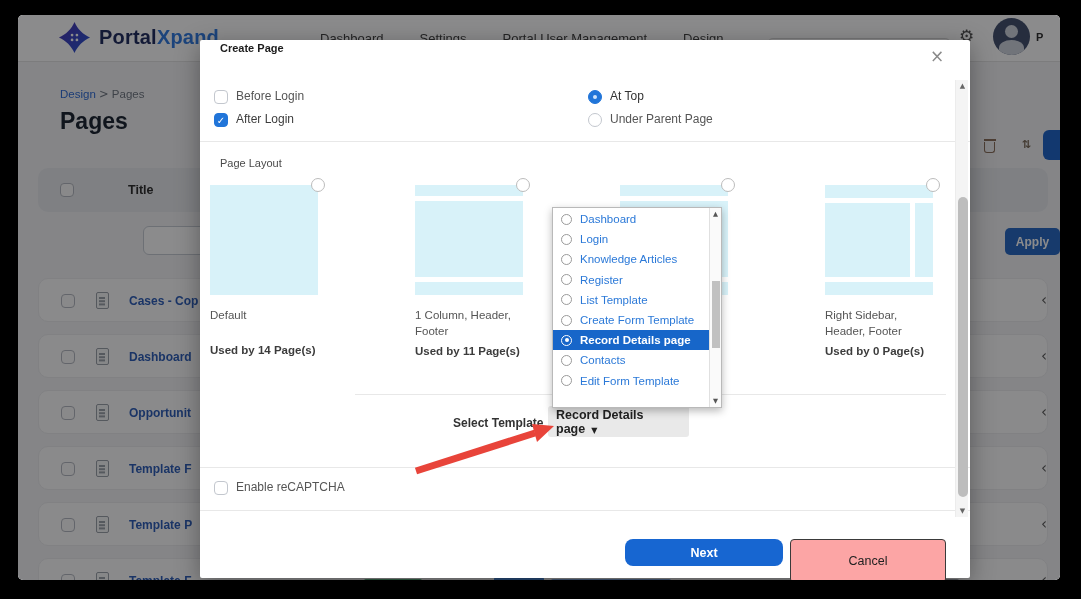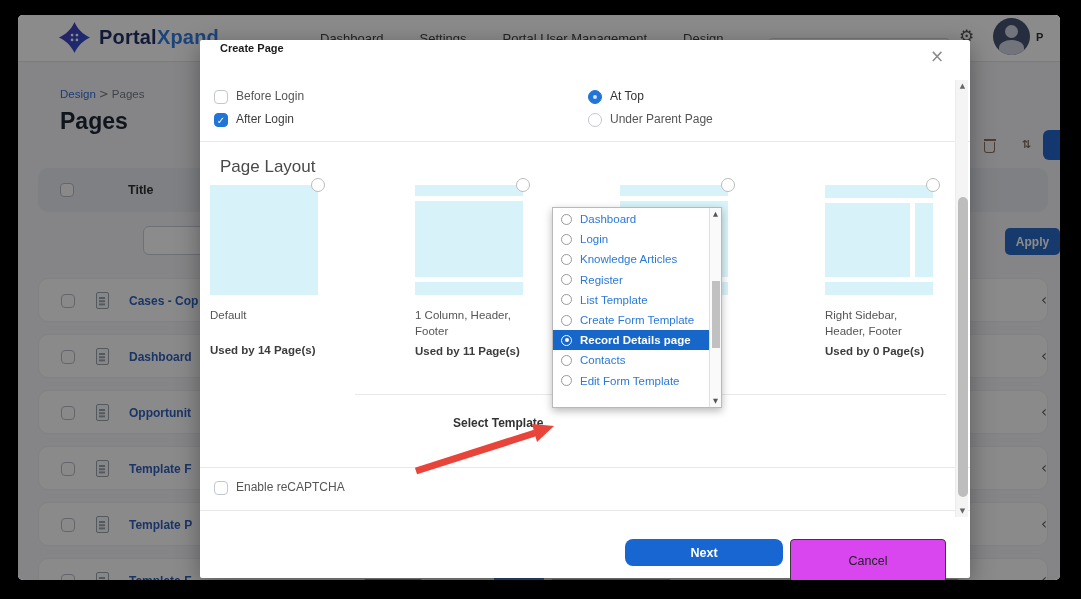--- a/index.html
+++ b/index.html
@@ -54,36 +54,36 @@
   .modal { position:absolute; left:182px; top:25px; width:770px; height:538px; background:#fff; z-index:20; box-shadow:0 6px 24px rgba(0,0,0,.35); border-radius:2px; }
   .m-title { position:absolute; left:20px; top:2px; font-size:11px; font-weight:bold; color:#1c1c1c; }
   .m-close { position:absolute; left:730px; top:6px; font-size:17px; color:#8a8a8a; cursor:pointer; }
   .opt-label { font-size:12px; color:#555; }
   .cb { position:absolute; width:14px; height:14px; border:1px solid #c3c7ce; border-radius:4px; background:#fff; }
   .cb.checked { background:#2175d9; border-color:#2175d9; color:#fff; font-size:10px; text-align:center; line-height:14px; font-weight:bold; }
   .radio { position:absolute; width:14px; height:14px; border:1px solid #c3c7ce; border-radius:50%; background:#fff; }
   .radio.selected { border:1px solid #2175d9; background:#2175d9; }
   .radio.selected::after { content:""; position:absolute; left:4px; top:4px; width:4px; height:4px; border-radius:50%; background:#cfe3fb; }
   .m-divider { position:absolute; left:0; width:770px; height:1px; background:#e8e8e8; }
-  .section-label { position:absolute; left:20px; top:117px; font-size:17px; color:#4a4a4a; }
+  .section-label { position:absolute; left:20px; top:117px; font-size:11px; color:#4a4a4a; }
 
   .card { position:absolute; top:145px; width:108px; }
   .thumb { position:relative; width:108px; height:110px; }
   .thumb .blk { background:#d8f2f9; }
   .thumb-radio { position:absolute; top:-7px; right:-7px; width:14px; height:14px; border-radius:50%; border:1px solid #bcbcbc; background:#fff; }
   .card-name { margin-top:13px; font-size:11.5px; color:#555; line-height:1.35; min-height:30px; }
   .card-used { margin-top:6px; font-size:11.5px; font-weight:bold; color:#3c3c3c; }
 
   .sel-label { position:absolute; left:253px; top:376px; font-size:12px; font-weight:bold; color:#333; }
   .sel-btn { position:absolute; left:348px; top:366px; width:141px; height:31px; background:#e9e9e9; border:none; border-radius:3px; font-size:12.5px; font-weight:bold; color:#222; text-align:left; padding:0 8px; cursor:pointer; font-family:"Liberation Sans", sans-serif; }
   .sel-btn .caret { font-size:8px; margin-left:6px; }
 
   .recaptcha-row { position:absolute; left:14px; top:441px; }
   .next-btn { position:absolute; left:425px; top:499px; width:158px; height:27px; background:#1766d1; color:#fff; border:none; border-radius:8px; font-size:12.5px; font-weight:bold; cursor:pointer; }
-  .cancel-btn { position:absolute; left:590px; top:499px; width:156px; height:44px; background:#d946ef; color:#222; border:1.5px solid #3a3a3a; border-radius:4px; font-size:12.5px; cursor:pointer; }
+  .cancel-btn { position:absolute; left:590px; top:499px; width:156px; height:44px; background:#fca5a5; color:#222; border:1.5px solid #3a3a3a; border-radius:4px; font-size:12.5px; cursor:pointer; }
 
   
   .m-scroll { position:absolute; left:755px; top:40px; width:13px; height:437px; background:#f4f4f4; border-left:1px solid #ececec; }
   .m-scroll .arr { position:absolute; left:0; width:13px; font-size:7px; color:#666; text-align:center; cursor:pointer; }
   .m-scroll .thumb-v { position:absolute; left:1.5px; top:117px; width:10px; height:300px; background:#bdbdbd; border-radius:5px; }
 
   
   .dropdown { position:absolute; left:352px; top:167px; width:170px; height:201px; background:#fff; border:1px solid #b9b9b9; box-shadow:0 3px 8px rgba(0,0,0,.28); z-index:25; overflow:hidden; }
   .dd-list { position:absolute; left:0; top:1px; width:156px; }
   .dd-item { position:relative; height:20.2px; display:flex; align-items:center; gap:8px; padding-left:8px; cursor:pointer; }
@@ -258,20 +258,21 @@
         <div class="blk" style="width:108px;height:13px;margin-top:5px"></div>
         <div class="thumb-radio"></div>
       </div>
       <div class="card-name">Right Sidebar, Header, Footer</div>
       <div class="card-used">Used by 0 Page(s)</div>
     </div>
 
     <div class="m-divider" style="top:354px;left:155px;width:591px"></div>
 
     <span class="sel-label">Select Template</span>
+    <button class="sel-btn"><span>Record Details page</span><span class="caret icon">▼</span></button>
 
     <div class="m-divider" style="top:427px"></div>
 
     <div class="recaptcha-row">
       <div class="cb" style="left:0;top:0"></div>
       <span class="opt-label" style="position:absolute;left:22px;top:-1px;width:160px">Enable reCAPTCHA</span>
     </div>
 
     <div class="m-divider" style="top:470px"></div>
 

